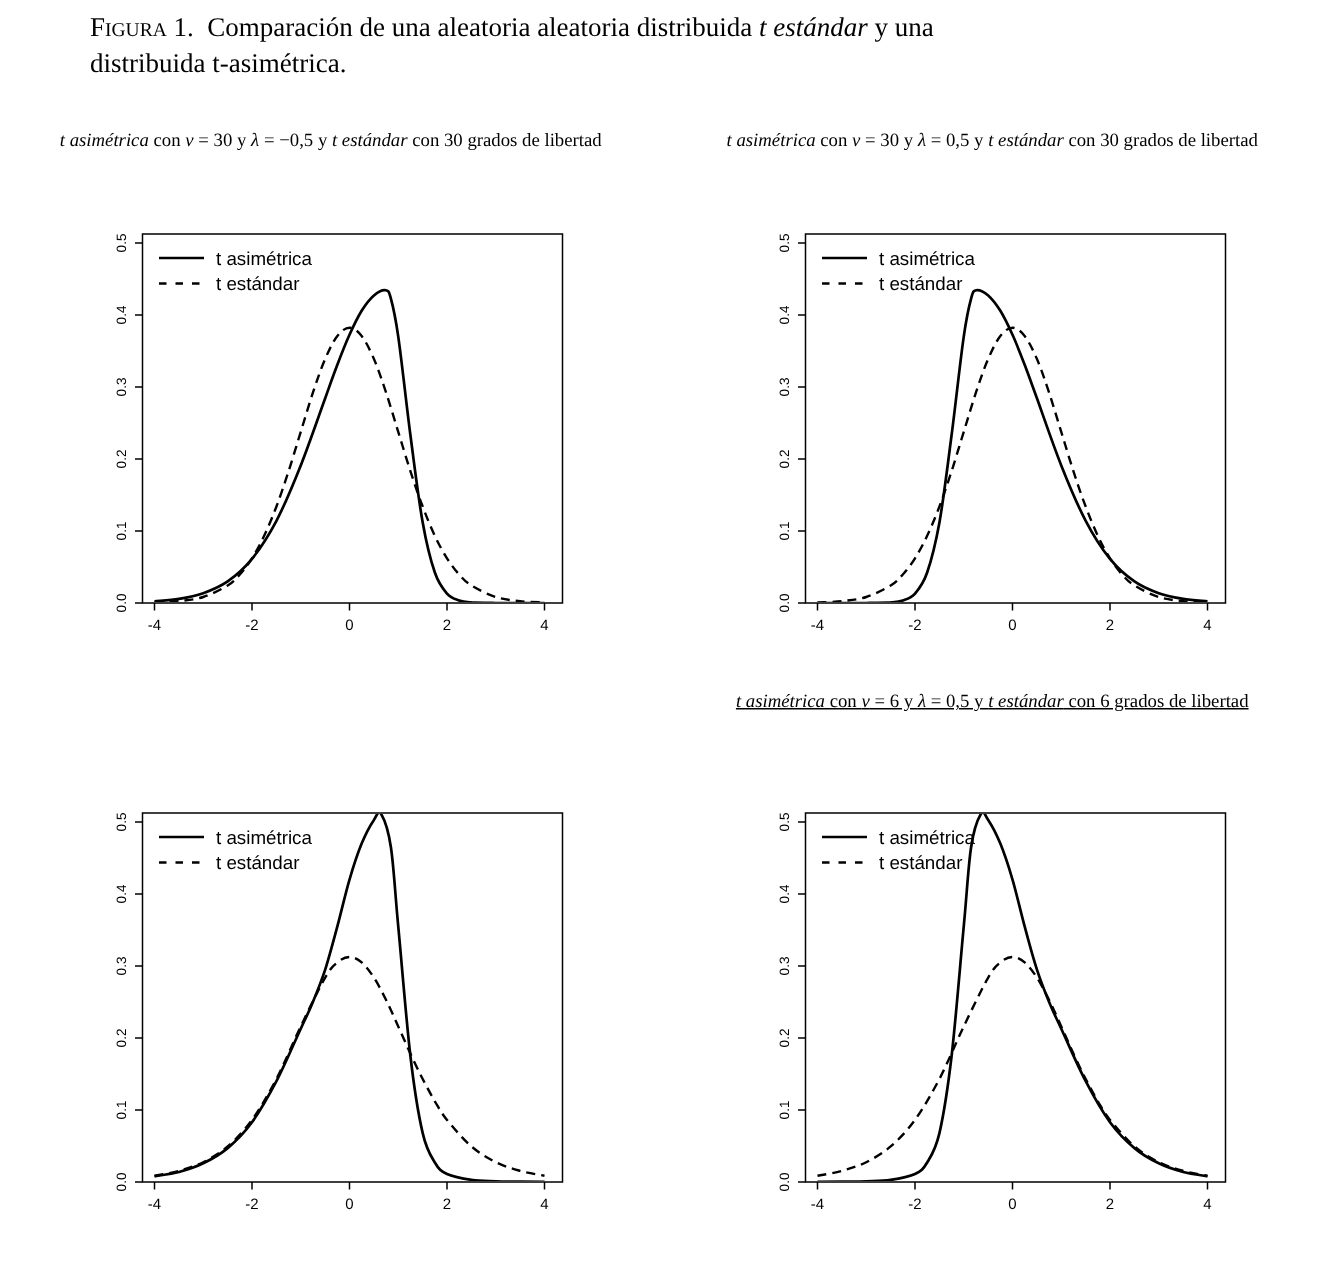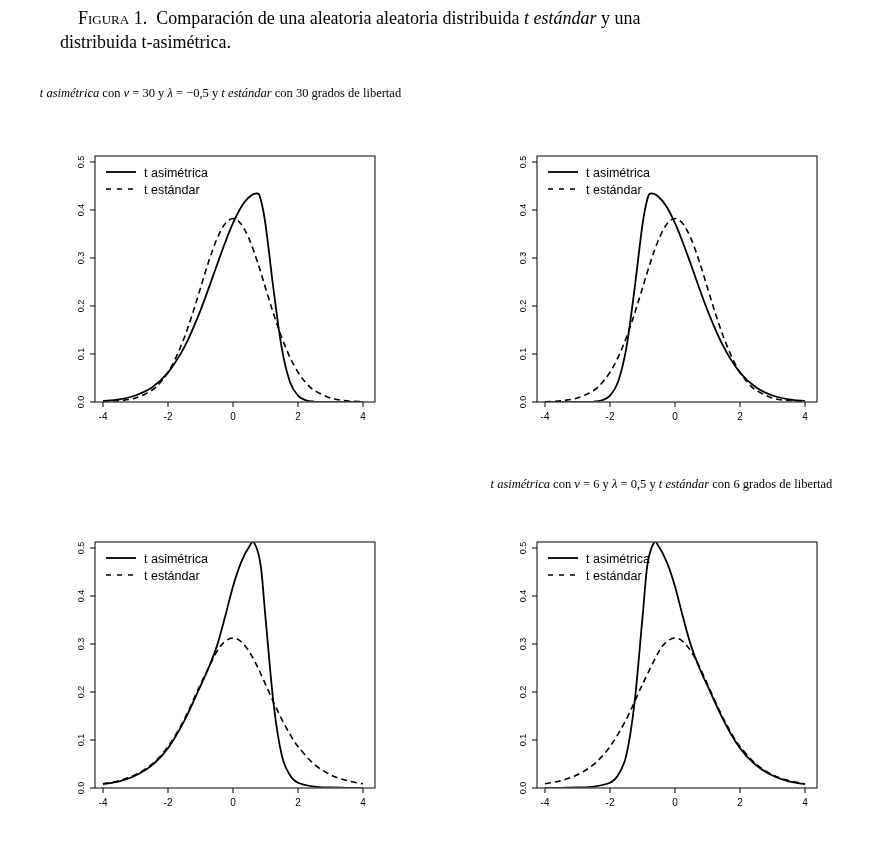--- a/index.html
+++ b/index.html
@@ -1,40 +1,41 @@
 <!DOCTYPE html>
 <html><head>
 <meta charset="utf-8">
 <style>
   html,body{margin:0;padding:0;background:#ffffff;}
   body{width:882px;height:845px;overflow:hidden;color:#000;font-family:"Liberation Serif",serif;}
   .page{position:relative;width:882px;height:845px;background:#ffffff;overflow:hidden;}
   .caption{position:absolute;left:60px;top:6px;width:780px;font-size:18px;line-height:24px;white-space:pre-wrap;}
-  .sc{font-variant:small-caps;margin-left:18px;}
+  .sc{font-variant:small-caps;}
   .it{font-style:italic;}
   .subtitle{position:absolute;width:441px;text-align:center;font-size:12.5px;white-space:nowrap;}
   .s1l{left:0;top:86px;font-family:Liberation Serif, serif;}
   .s1r{left:441px;top:86px;}
   .s2l{left:0;top:477px;}
-  .s2r{left:441px;top:477px;}
+  .s2r{left:441px;top:460px;text-decoration:underline;}
   svg.panel{position:absolute;width:330px;height:284px;overflow:visible;}
   .p1{left:60px;top:146px;}
   .p2{left:502px;top:146px;}
   .p3{left:60px;top:532px;}
   .p4{left:502px;top:532px;}
   svg text{font-family:"Liberation Sans",sans-serif;fill:#000;}
 </style>
 </head>
 <body>
 
 <div class="page">
   <div class="caption"><span class="sc">Figura</span><span class=""> 1.  </span><span class="">Comparación de una aleatoria aleatoria distribuida </span><span class="it">t estándar</span><span class=""> y una
 distribuida t-asimétrica.</span></div>
 
   <div class="subtitle s1l"><span class="it">t asimétrica</span><span class=""> con </span><span class="it">ν</span><span class=""> = 30 y </span><span class="it">λ</span><span class=""> = −0,5 y </span><span class="it">t estándar</span><span class=""> con 30 grados de libertad</span></div>
+  <div class="subtitle s1r"><span class="it">t asimétrica</span><span class=""> con </span><span class="it">ν</span><span class=""> = 30 y </span><span class="it">λ</span><span class=""> = 0,5 y </span><span class="it">t estándar</span><span class=""> con 30 grados de libertad</span></div>
 
   <svg class="panel p1" xmlns="http://www.w3.org/2000/svg" viewBox="0 0 330 284">
       <defs>
         <clipPath id="clip0">
           <rect x="35.6" y="10.6" width="278.8" height="244.8"></rect>
         </clipPath>
       </defs>
       <rect x="35" y="10" width="280" height="246" fill="none" stroke="#000" stroke-width="1"></rect>
       <line x1="30" y1="256" x2="35" y2="256" stroke="#000" stroke-width="1"></line>
       <text transform="translate(24 256) rotate(-90)" text-anchor="middle" font-size="9">0.0</text>

